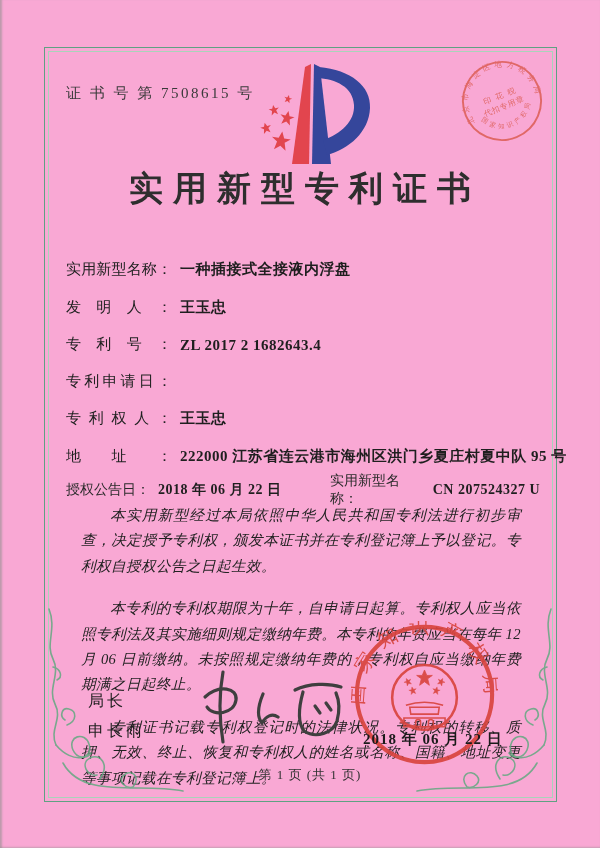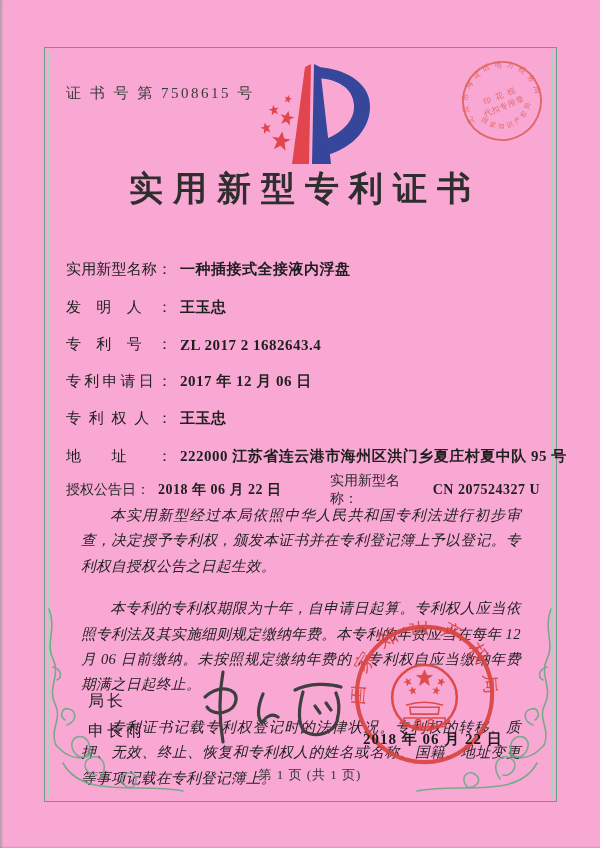--- a/index.html
+++ b/index.html
@@ -122,21 +122,20 @@
     <div class="row">
       <span class="flabel">发明人：</span>
       <span class="fvalue">王玉忠</span>
     </div>
     <div class="row">
       <span class="flabel">专利号：</span>
       <span class="fvalue">ZL 2017 2 1682643.4</span>
     </div>
     <div class="row">
       <span class="flabel">专利申请日：</span>
-      <span class="fvalue">2017 年 12 月 06 日</span>
     </div>
     <div class="row">
       <span class="flabel">专利权人：</span>
       <span class="fvalue">王玉忠</span>
     </div>
     <div class="row">
       <span class="flabel">地址：</span>
       <span class="fvalue">222000 江苏省连云港市海州区洪门乡夏庄村夏中队 95 号</span>
     </div>
   </div>

